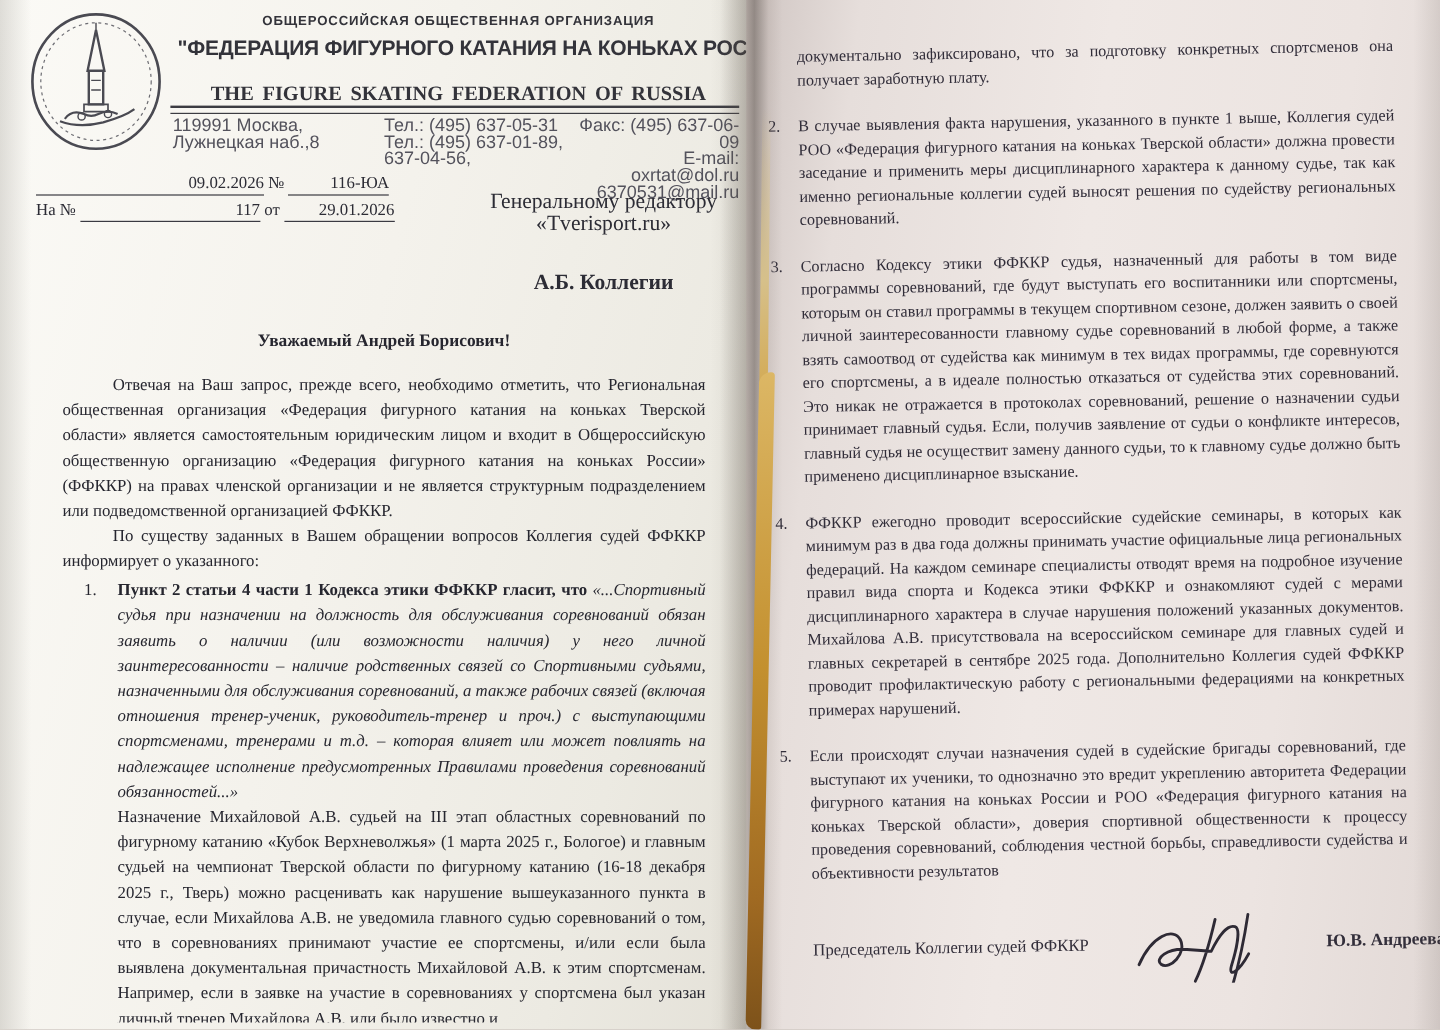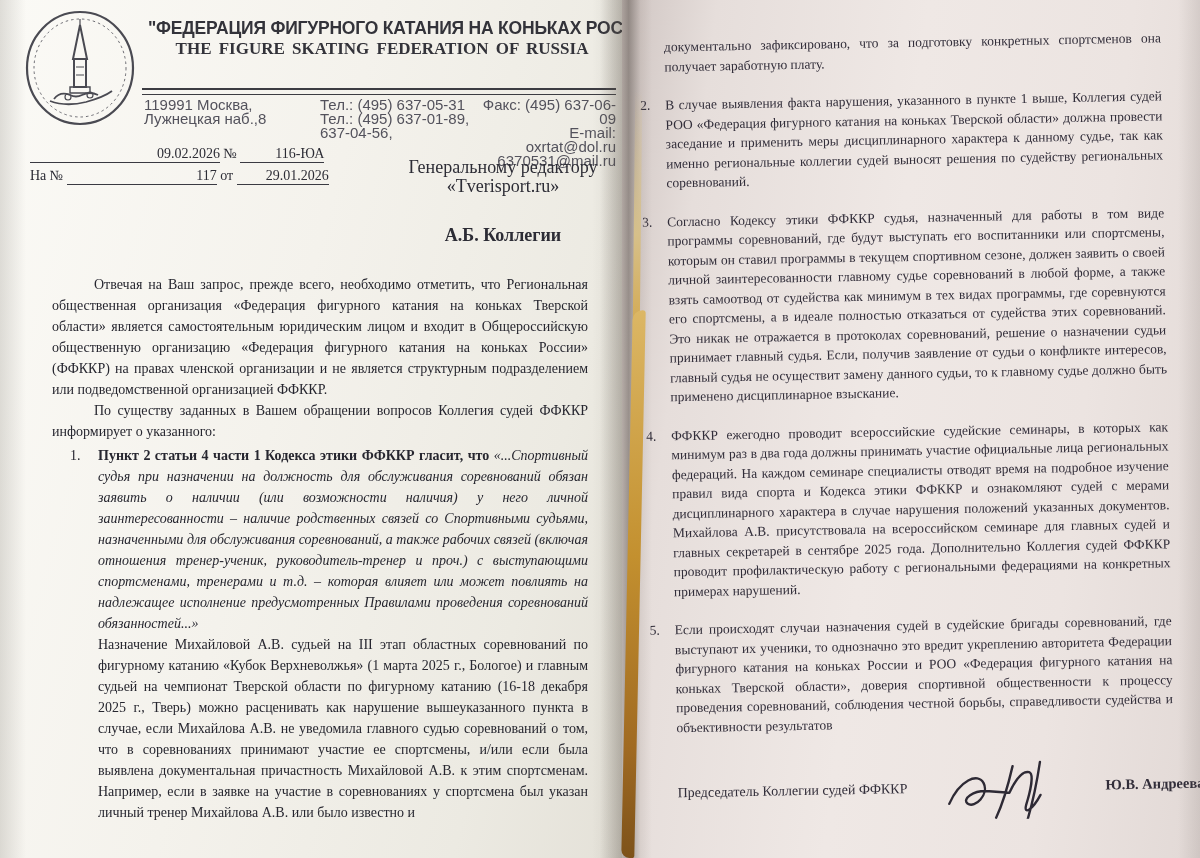--- a/index.html
+++ b/index.html
@@ -16,21 +16,21 @@
   .page-left::after{content:"";position:absolute;right:0;top:0;bottom:0;width:30px;
     background:linear-gradient(270deg,rgba(90,85,75,.12),rgba(90,85,75,0));}
 
   .logo{position:absolute;left:20px;top:6px;width:120px;height:122px;}
 
   .head-text{position:absolute;left:148px;top:12px;width:468px;text-align:center;
     font-family:"Liberation Sans",sans-serif;color:#33333a;}
   .org-type{font-size:11px;font-weight:700;letter-spacing:.7px;}
   .org-ru{font-size:17.5px;font-weight:700;letter-spacing:-.2px;margin-top:6px;white-space:nowrap;}
   .org-en{font-family:"Liberation Serif",serif;font-size:17px;font-weight:700;
-    word-spacing:3px;margin-top:0;white-space:nowrap;}
+    word-spacing:3px;margin-top:17px;white-space:nowrap;}
   .rule{position:absolute;left:142px;top:88px;width:474px;height:4px;
     border-top:2px solid #3c3c42;border-bottom:1px solid #3c3c42;}
   .contacts{position:absolute;left:144px;top:98px;width:472px;display:flex;
     font-family:"Liberation Sans",sans-serif;font-size:15px;color:#53525c;line-height:14px;}
   .c-addr{width:176px;}
   .c-tel{width:158px;}
   .c-fax{flex:1;text-align:right;}
 
   .refs{position:absolute;left:30px;top:146px;width:330px;font-size:14px;color:#2c2c35;}
   .refs .row{margin-bottom:5px;white-space:nowrap;}
@@ -104,20 +104,21 @@
         <path class="ink" stroke-width="1.2" d="M56 60 L64 60 M56 68 L64 68 M60 18 L60 12"></path>
       </g>
       <g>
         <path class="ink" stroke-width="1.8" d="M30 94 Q46 100 66 95 Q84 90 92 84 M34 92 Q40 84 50 88 Q56 91 62 88 Q70 84 78 88"></path>
         <circle class="ink" cx="48" cy="90" r="3" stroke-width="1.2"></circle>
         <circle class="ink" cx="70" cy="88" r="3" stroke-width="1.2"></circle>
       </g>
     </svg>
 
     <div class="head-text">
+      <div class="org-type">ОБЩЕРОССИЙСКАЯ ОБЩЕСТВЕННАЯ ОРГАНИЗАЦИЯ</div>
       <div class="org-ru">"ФЕДЕРАЦИЯ ФИГУРНОГО КАТАНИЯ НА КОНЬКАХ РОССИИ"</div>
       <div class="org-en">THE FIGURE SKATING FEDERATION  OF RUSSIA</div>
     </div>
     <div class="rule"></div>
 
     <div class="contacts">
       <div class="c-addr">119991 Москва, Лужнецкая наб.,8</div>
       <div class="c-tel">
         <div>Тел.: (495) 637-05-31</div>
         <div>Тел.: (495) 637-01-89, 637-04-56,</div>
@@ -143,20 +144,21 @@
       </div>
     </div>
 
     <div class="addressee">
       <div>Генеральному редактору</div>
       <div>«Tverisport.ru»</div>
       <div class="name">А.Б. Коллегии</div>
     </div>
 
     <div class="body">
+      <div class="salutation">Уважаемый Андрей Борисович!</div>
       <p class="indent">Отвечая на Ваш запрос, прежде всего, необходимо отметить, что Региональная общественная организация «Федерация фигурного катания на коньках Тверской области» является самостоятельным юридическим лицом и входит в Общероссийскую общественную организацию «Федерация фигурного катания на коньках России» (ФФККР) на правах членской организации и не является структурным подразделением или подведомственной организацией ФФККР.</p>
       <p class="indent">По существу заданных в Вашем обращении вопросов Коллегия судей ФФККР информирует о указанного:</p>
       <div class="list-item">
         <span class="num">1.</span>
         <div class="li-body">
           <p><span class="lead">Пункт 2 статьи 4 части 1 Кодекса этики ФФККР гласит, что </span><span class="quote">«...Спортивный судья при назначении на должность для обслуживания соревнований обязан заявить о наличии (или возможности наличия) у него личной заинтересованности – наличие родственных связей со Спортивными судьями, назначенными для обслуживания соревнований, а также рабочих связей (включая отношения тренер-ученик, руководитель-тренер и проч.) с выступающими спортсменами, тренерами и т.д. – которая влияет или может повлиять на надлежащее исполнение предусмотренных Правилами проведения соревнований обязанностей...»</span></p>
           <p class="cont">Назначение Михайловой А.В. судьей на III этап областных соревнований по фигурному катанию «Кубок Верхневолжья» (1 марта 2025 г., Бологое) и главным судьей на чемпионат Тверской области по фигурному катанию (16-18 декабря 2025 г., Тверь) можно расценивать как нарушение вышеуказанного пункта в случае, если Михайлова А.В. не уведомила главного судью соревнований о том, что в соревнованиях принимают участие ее спортсмены, и/или если была выявлена документальная причастность Михайловой А.В. к этим спортсменам. Например, если в заявке на участие в соревнованиях у спортсмена был указан личный тренер Михайлова А.В. или было известно и</p>
         </div>
       </div>
     </div>

